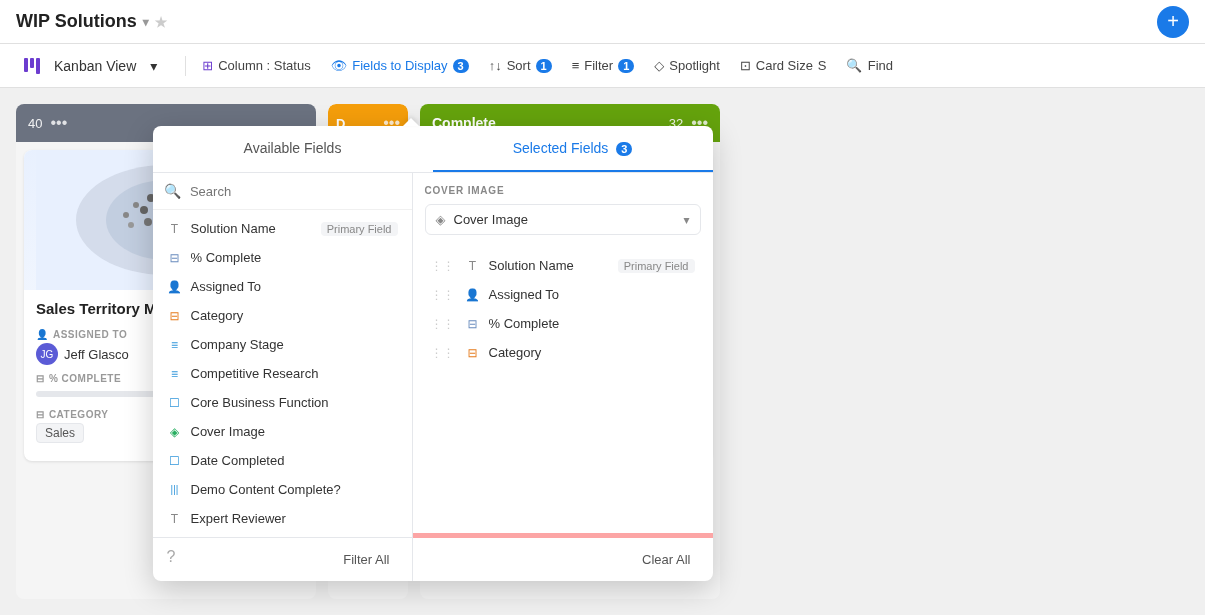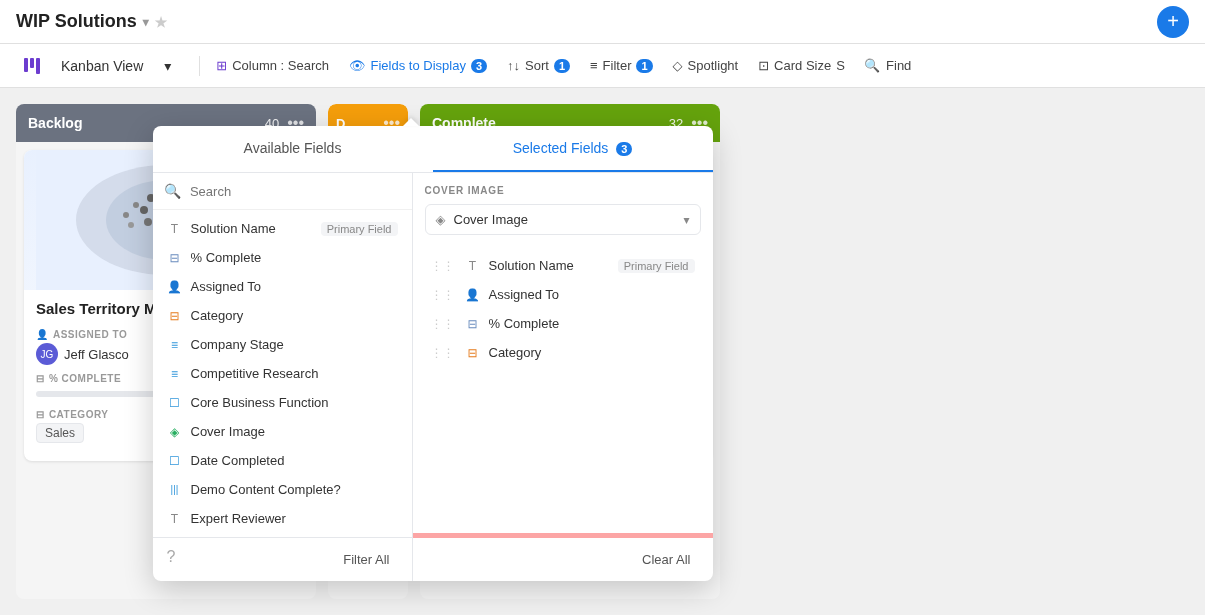--- a/index.html
+++ b/index.html
@@ -41,21 +41,21 @@
       height: 44px;
       display: flex;
       align-items: center;
       padding: 0 16px;
       gap: 4px;
     }
     .toolbar-left {
       display: flex; align-items: center; gap: 6px; margin-right: 12px;
     }
     .kanban-view-btn {
-      display: flex; align-items: center; gap: 21px;
+      display: flex; align-items: center; gap: 14px;
       font-size: 14px; font-weight: 500; color: #333;
       cursor: pointer; padding: 4px 8px; border-radius: 4px;
     }
     .kanban-icon { display: flex; gap: 2px; }
     .kanban-icon span {
       display: block; width: 4px;
       background: #6c3dcf; border-radius: 1px;
     }
     .kanban-icon span:nth-child(1) { height: 14px; }
     .kanban-icon span:nth-child(2) { height: 10px; }
@@ -301,21 +301,21 @@
           <span></span>
           <span></span>
       </div>
       <span>Kanban View</span>
       <span>▾</span>
     </div>
   </div>
   <div class="toolbar-divider"></div>
   <button class="toolbar-btn">
     <span style="color:#6c3dcf;">⊞</span>
-    <span>Column : Search</span>
+    <span>Column : Status</span>
   </button>
   <button class="toolbar-btn active">
     <span style="color:#1a7ae8;">👁</span>
     <span>Fields to Display</span>
     <span class="badge">3</span>
   </button>
   <button class="toolbar-btn">
     <span>↑↓</span>
     <span>Sort</span>
     <span class="badge">1</span>
@@ -337,21 +337,20 @@
   <button class="toolbar-btn">
     <span>🔍</span>
     <span>Find</span>
   </button>
 </div>
 
 <div class="kanban-area" style="position:relative;">
 
   <div class="kanban-column">
     <div class="col-header backlog">
-      <span class="col-header-title">Backlog</span>
       <span class="col-count">40</span>
       <span class="col-dots">•••</span>
     </div>
     <div class="col-body">
       <div class="card">
         <div class="card-image card-image-world">
 
           <svg width="260" height="140" viewBox="0 0 260 140">
             <rect width="260" height="140" fill="#e8f0fe"></rect>
 

